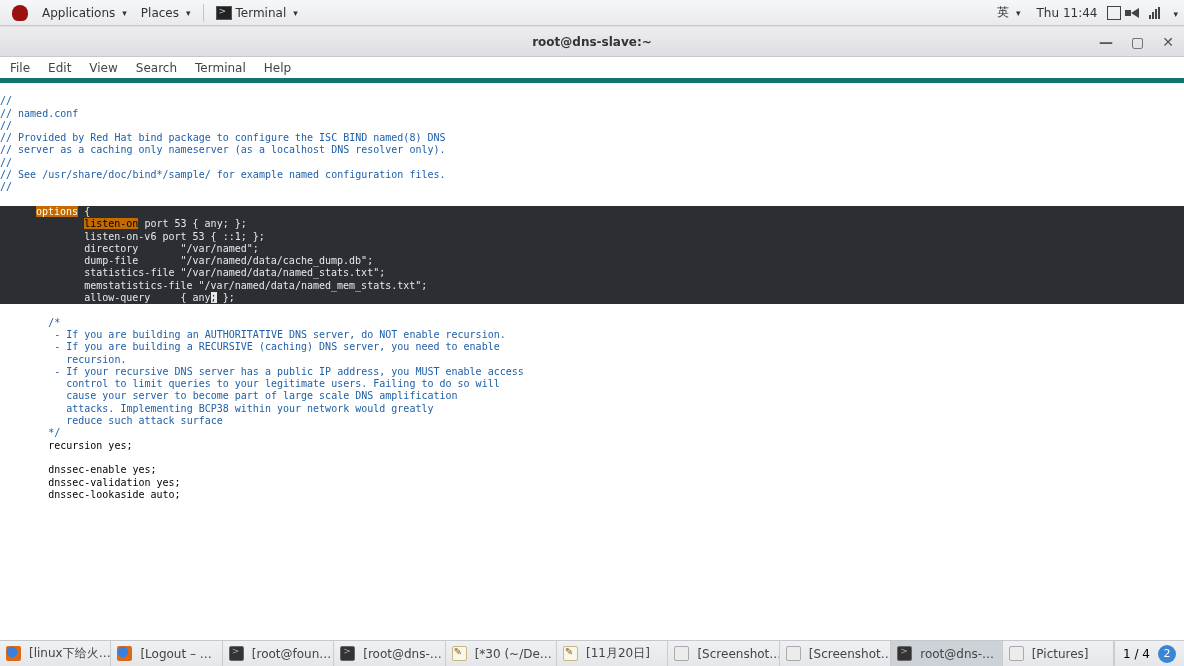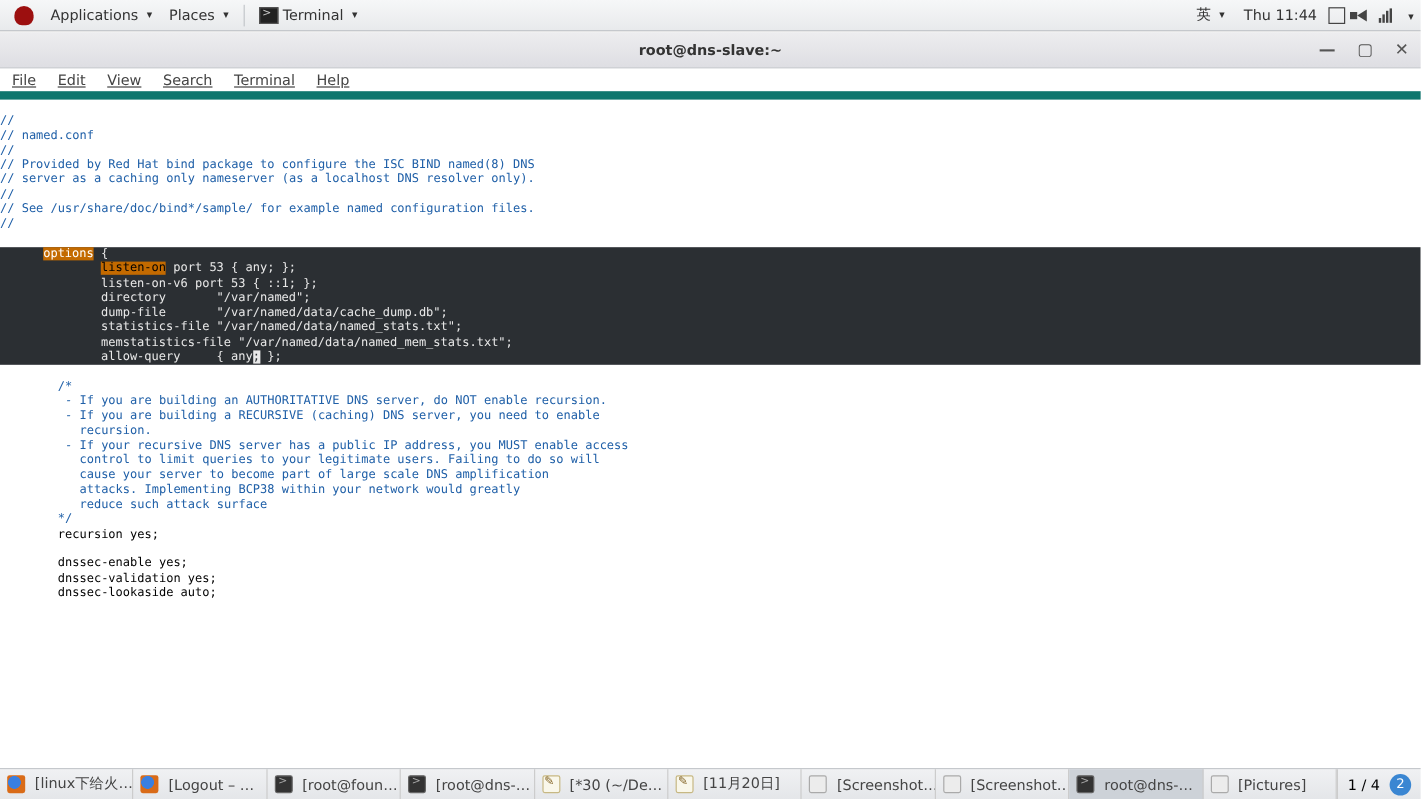--- a/index.html
+++ b/index.html
@@ -46,21 +46,21 @@
   }
   .titlebar {
     height:30px; background:linear-gradient(#ededef,#dedee3);
     border-bottom:1px solid #c5c8cc;
     display:flex; align-items:center; justify-content:center; position:relative;
     color:#333; font-weight:bold;
   }
   .titlebar .ctrls { position:absolute; right:10px; display:flex; gap:18px; color:#555; font-size:14px; }
   .menubar {
     height:26px; display:flex; align-items:center; gap:18px;
-    padding:0 10px; background:#fff; border-bottom:7px solid #0f766e; color:#444;text-decoration:underline;
+    padding:0 10px; background:#fff; border-bottom:5px solid #0f766e; color:#444;
   }
   .menubar span { cursor:default; }
 
   .editor {
     flex:1; font-family:"DejaVu Sans Mono","Liberation Mono",monospace;
     font-size:10px; line-height:1.23; color:#000; overflow:hidden;
     white-space:pre;
   }
   .cmt { color:#2060a8; }
   .block {

